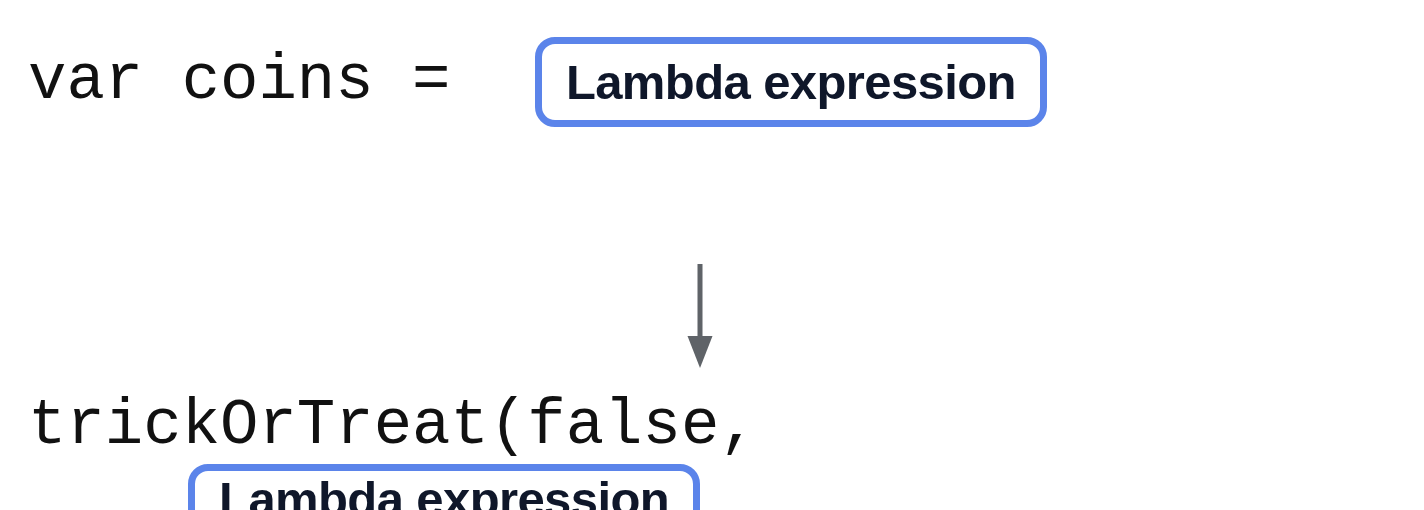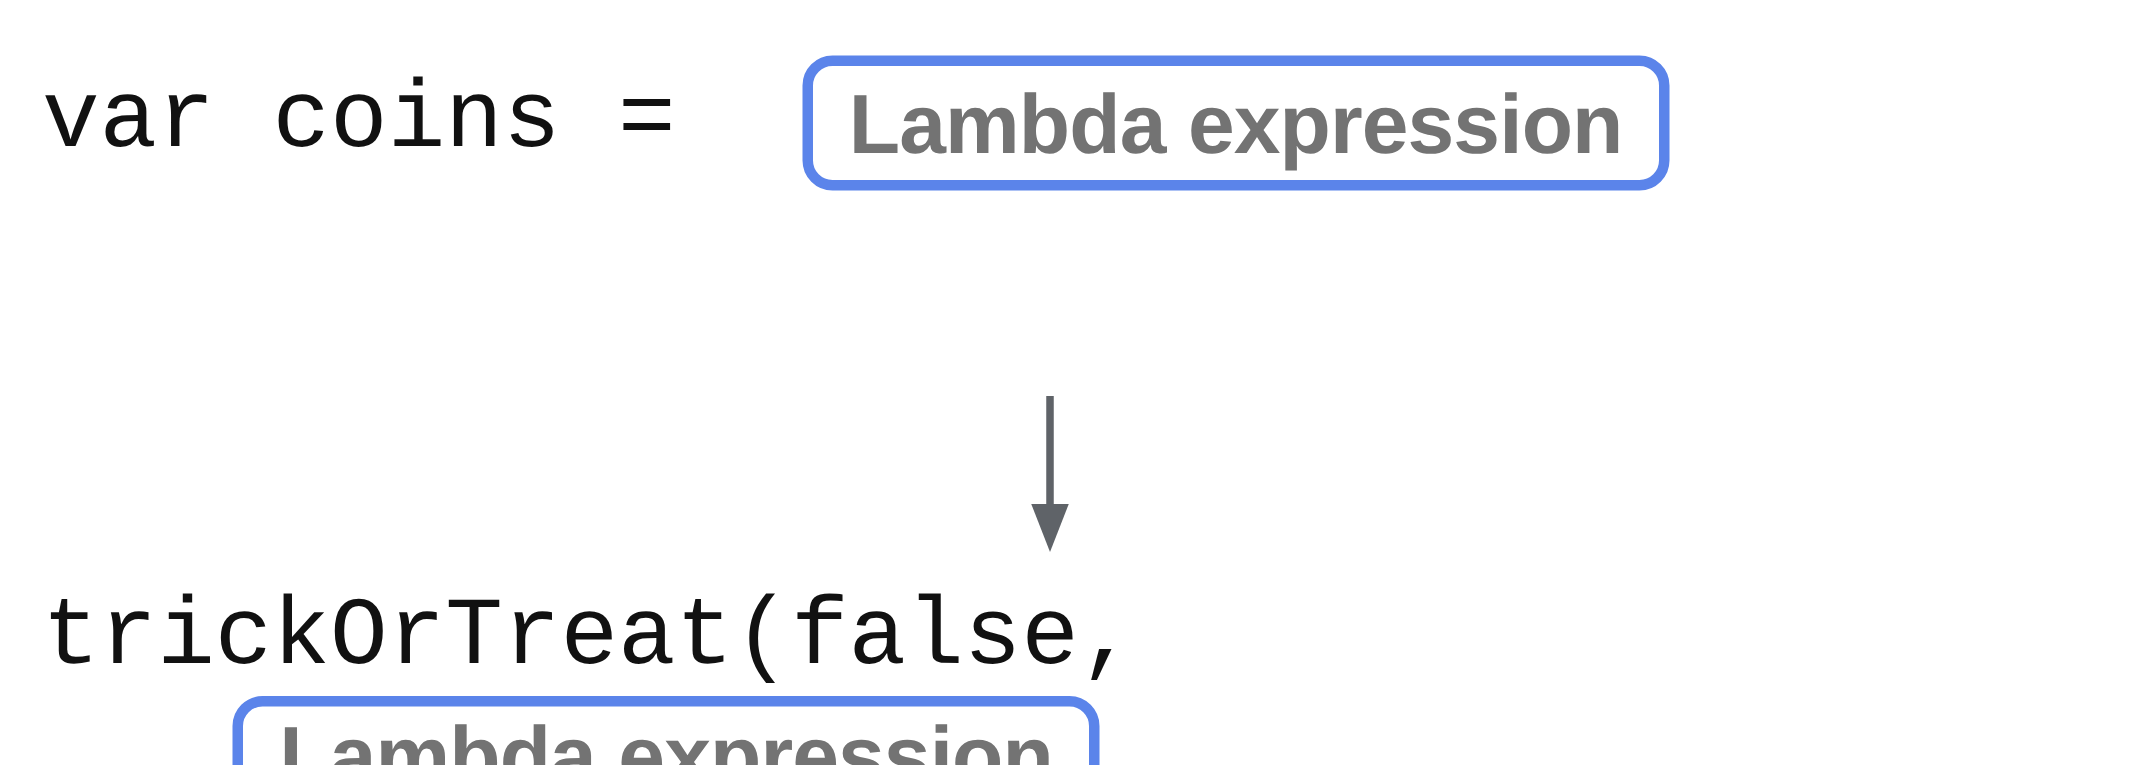--- a/index.html
+++ b/index.html
@@ -39,24 +39,24 @@
     display: flex;
     align-items: center;
     justify-content: center;
     border: 7px solid #5b84ea;
     border-radius: 20px;
     padding: 0 24px;
     background: #ffffff;
   }
   .lambda-box .label {
     font-family: "Liberation Sans", sans-serif;
-    font-size: 56px;
+    font-size: 49px;
     font-weight: 700;
     letter-spacing: -0.6px;
-    color: #737373;
+    color: #0f172a;
     white-space: nowrap;
   }
   .box1 { margin-left: 46px; min-width: 469px; }
   .box2 { margin-left: 64px; min-width: 474px; }
   .paren-after { margin-left: 28px; }
 
   .arrow {
     position: absolute;
     left: 684px;
     top: 262px;

